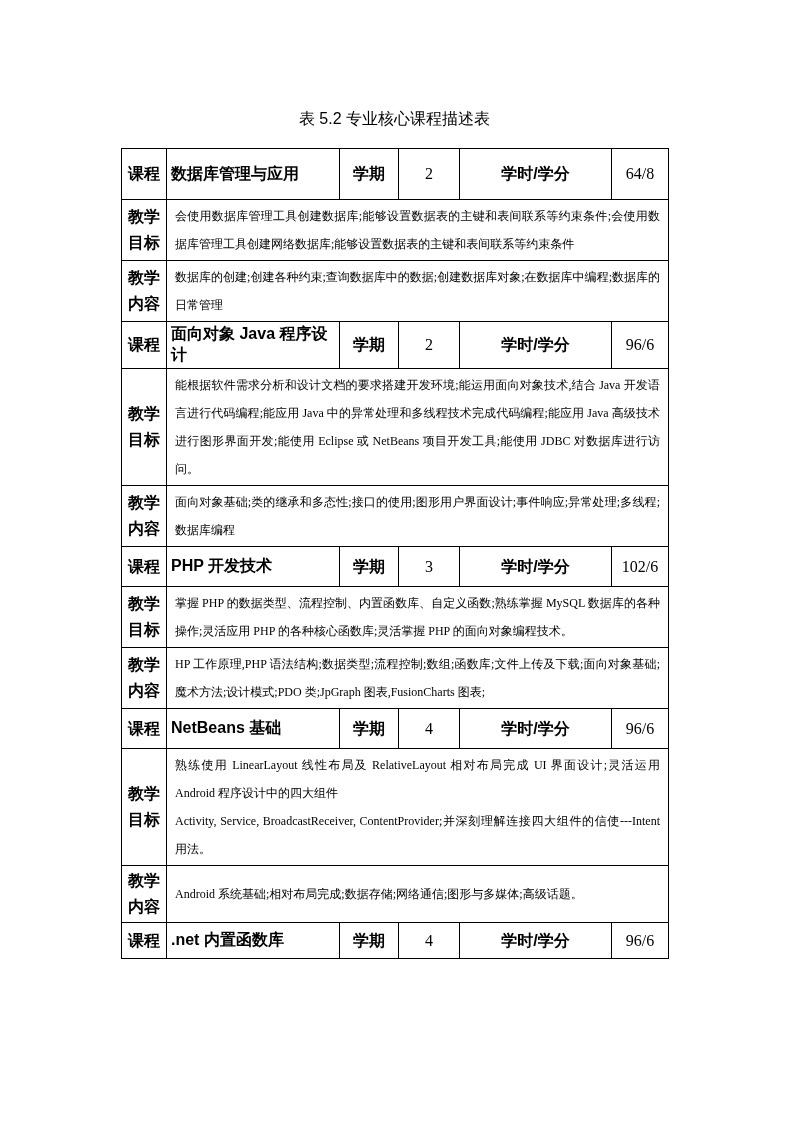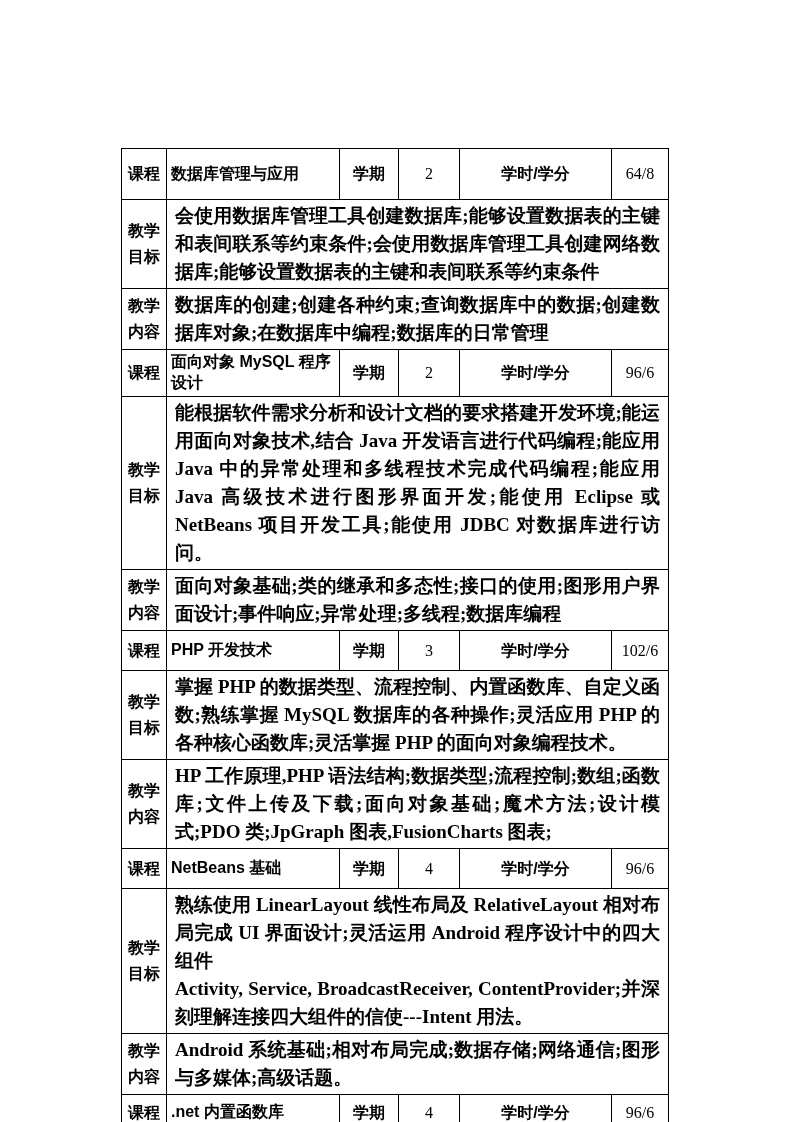--- a/index.html
+++ b/index.html
@@ -54,36 +54,36 @@
     font-weight: bold;
     font-size: 16px;
     padding: 2px 4px;
   }
   td.val {
     font-size: 16px;
     text-align: center;
     padding: 2px 2px;
   }
   td.body {
-    font-size: 19px;
+    font-size: 12px;
     line-height: 28px;
     padding: 2px 8px;
     text-align: justify;
     white-space: pre-wrap;
-    font-weight: bold;
   }
   tr.row-course-first td { height: 46px; }
   tr.row-course td { height: 35px; }
   tr.row-course-last td { height: 31px; }
 </style>
 </head>
 <body>
 
 <div class="page">
 
+  <div class="doc-title">表 5.2 专业核心课程描述表</div>
 
   <table class="course-table">
     <colgroup>
       <col style="width:45px">
       <col style="width:173px">
       <col style="width:59px">
       <col style="width:61px">
       <col style="width:152px">
       <col style="width:57px">
     </colgroup>
@@ -101,21 +101,21 @@
       <td class="lbl">教学目标</td>
       <td class="body" colspan="5">会使用数据库管理工具创建数据库;能够设置数据表的主键和表间联系等约束条件;会使用数据库管理工具创建网络数据库;能够设置数据表的主键和表间联系等约束条件</td>
     </tr>
     <tr>
       <td class="lbl">教学内容</td>
       <td class="body" colspan="5">数据库的创建;创建各种约束;查询数据库中的数据;创建数据库对象;在数据库中编程;数据库的日常管理</td>
     </tr>
 
     <tr class="row-course">
       <td class="lbl">课程</td>
-      <td class="cname">面向对象 MySQL 程序设计</td>
+      <td class="cname">面向对象 Java 程序设计</td>
       <td class="lbl">学期</td>
       <td class="val">2</td>
       <td class="lbl">学时/学分</td>
       <td class="val">96/6</td>
     </tr>
     <tr>
       <td class="lbl">教学目标</td>
       <td class="body" colspan="5">能根据软件需求分析和设计文档的要求搭建开发环境;能运用面向对象技术,结合 Java 开发语言进行代码编程;能应用 Java 中的异常处理和多线程技术完成代码编程;能应用 Java 高级技术进行图形界面开发;能使用 Eclipse 或 NetBeans 项目开发工具;能使用 JDBC 对数据库进行访问。</td>
     </tr>
     <tr>

